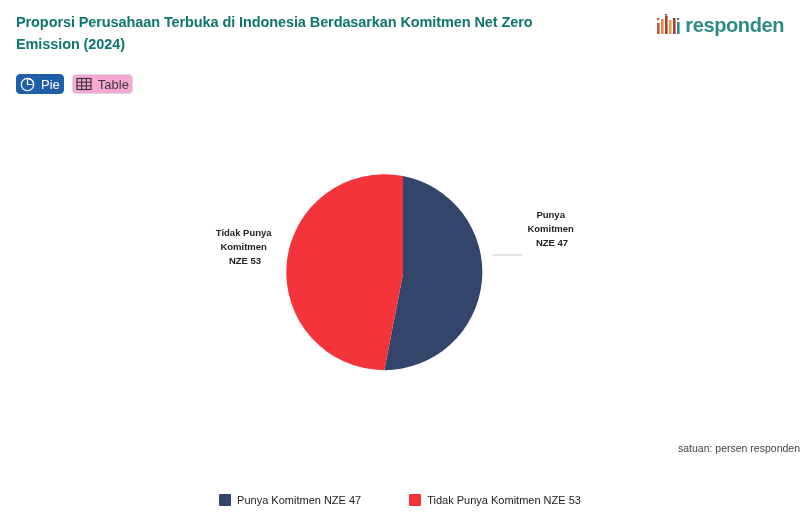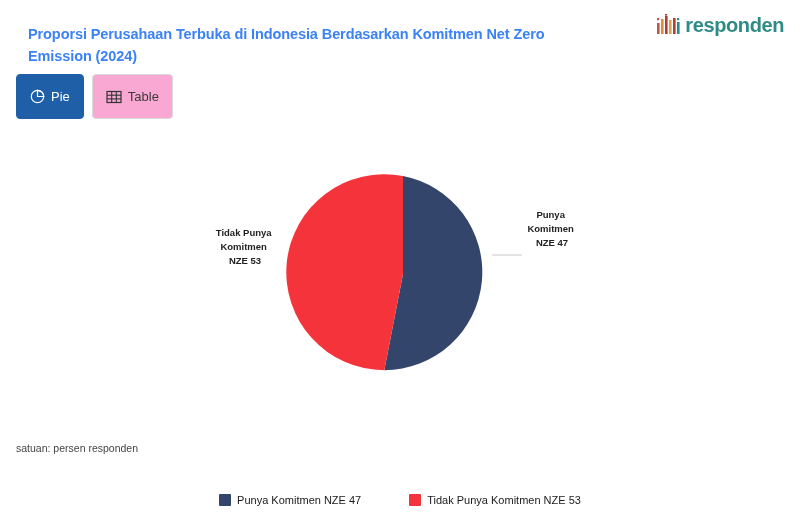--- a/index.html
+++ b/index.html
@@ -25,23 +25,23 @@
     align-items: flex-start;
     justify-content: space-between;
     padding: 12px 16px 0 16px;
     box-sizing: border-box;
   }
   .title {
     font-size: 14.5px;
     font-weight: bold;
     line-height: 1.5;
     letter-spacing: -0.1px;
-    color: #3b82f6;
+    color: #0f766e;
     max-width: 560px;
-    margin: 12px;
+    margin: 0;
   }
 
   
   .logo {
     display: flex;
     align-items: center;
     gap: 3px;
     padding-top: 2px;
   }
   .logo-mark {
@@ -61,22 +61,22 @@
     top: 74px;
     left: 16px;
     display: flex;
     align-items: center;
     gap: 8px;
   }
   .btn {
     display: inline-flex;
     align-items: center;
     gap: 6px;
-    height: 45px;
-    padding: 0 13px;
+    height: 20px;
+    padding: 0 3px;
     border-radius: 4px;
     font-size: 13px;
     box-sizing: border-box;
     cursor: pointer;
     user-select: none;
     border: 1px solid transparent;
   }
   .btn-active {
     background: #1f5fa8;
     color: #ffffff;
@@ -103,21 +103,21 @@
     font-family: "Liberation Sans", sans-serif;
     font-size: 9.5px;
     fill: #222222;
     font-weight: bold;
   }
   .unit-note {
     position: absolute;
     top: 322px;
     left: 16px;
     right: 0;
-    text-align: left;
+    text-align: right;
     font-size: 10.5px;
     color: #444444;
   }
 
   
   .legend {
     position: absolute;
     bottom: 13px;
     left: 0;
     right: 0;

